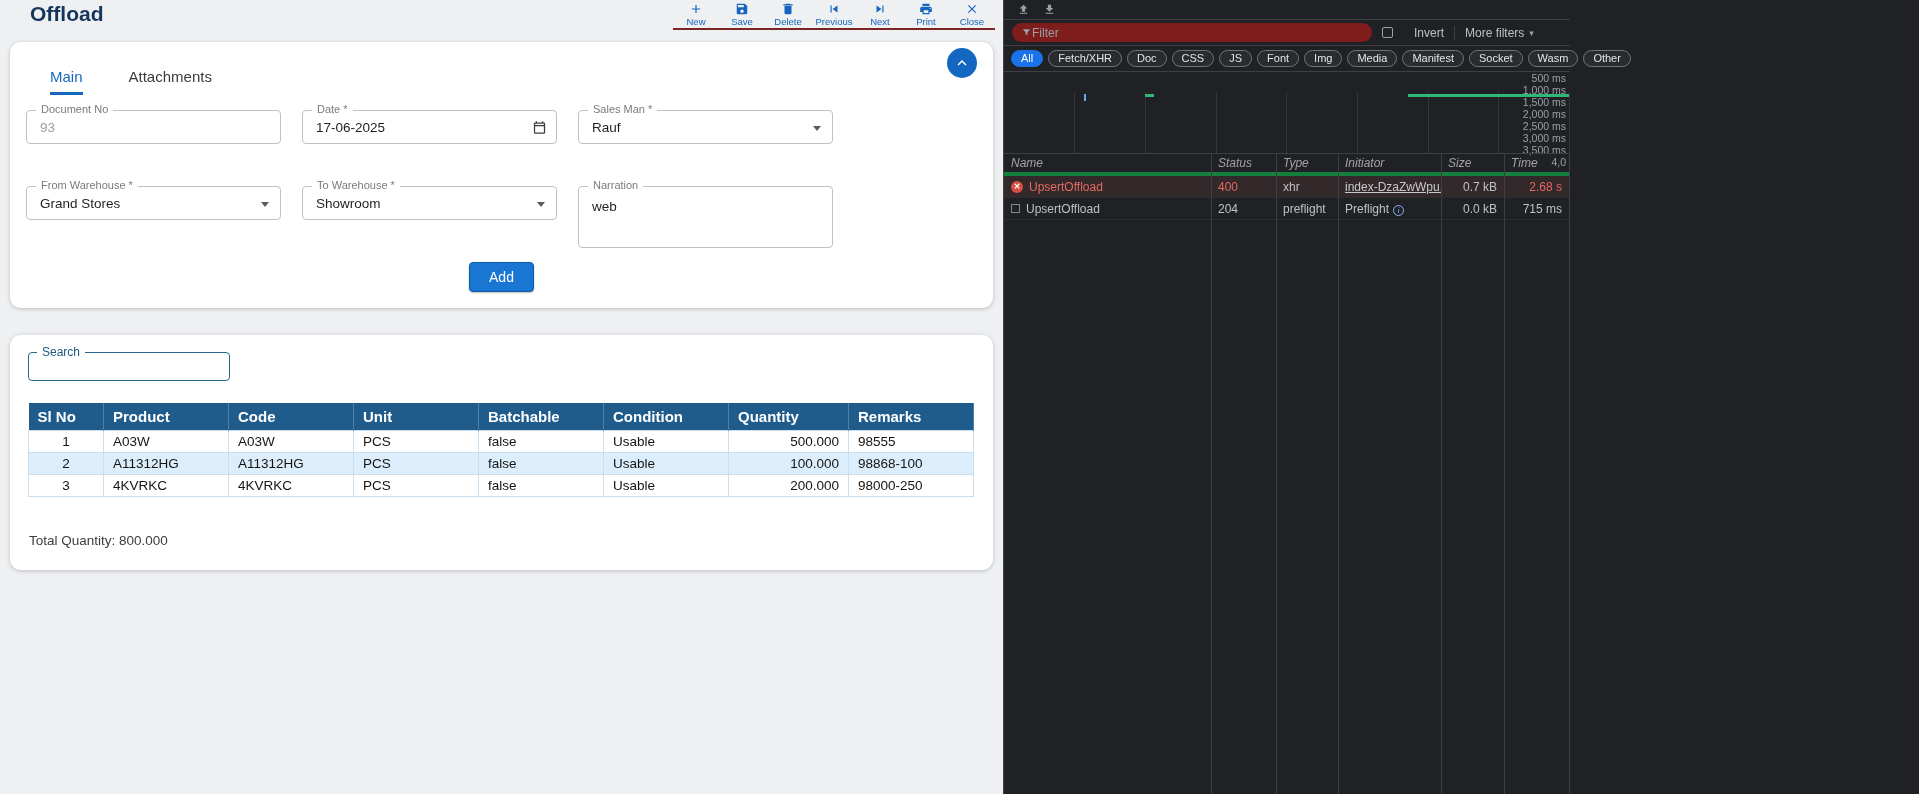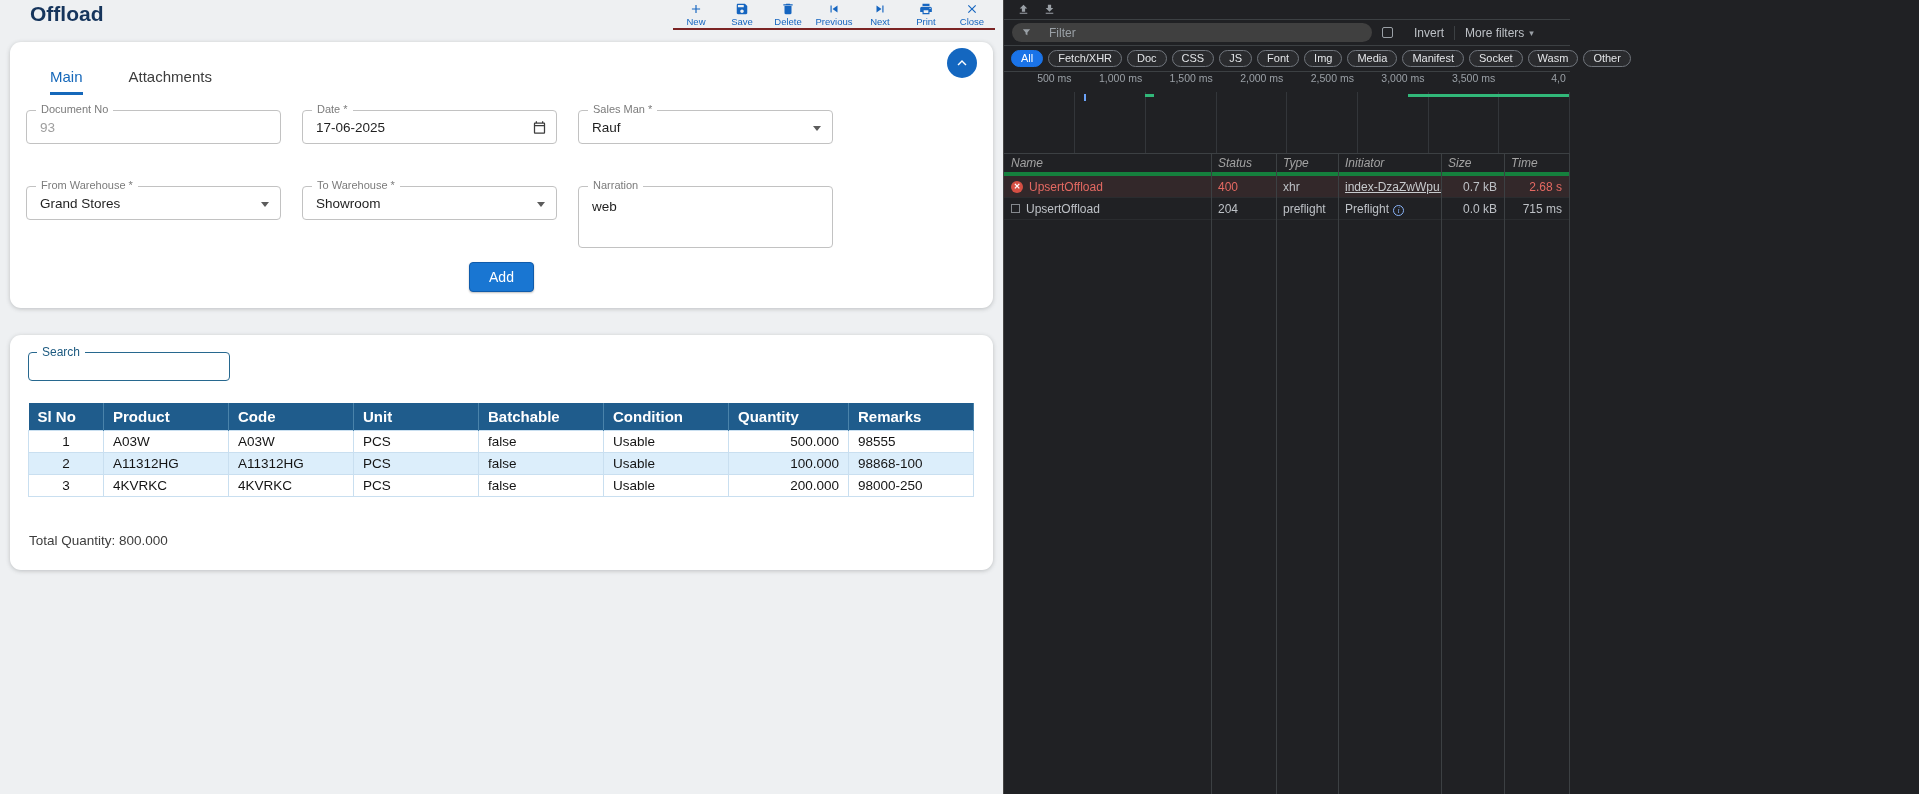--- a/index.html
+++ b/index.html
@@ -68,35 +68,35 @@
 
   
   .devtools { position:absolute; left:1003px; top:0; width:916px; height:794px; background:#202124; color:#bdc1c6;
     font-size:12px; border-left:1px solid #454545; }
 
   .dt-icons { width:566px; height:20px; display:flex; align-items:center; gap:13px; padding-left:13px;
     color:#9aa0a6; border-bottom:1px solid #3c4043; }
   .dt-icons svg { width:13px; height:13px; cursor:pointer; }
 
   .dt-filterbar { width:566px; height:26px; display:flex; align-items:center; gap:10px; padding:0 8px; border-bottom:1px solid #3c4043; }
-  .filter-pill { width:360px; height:19px; background:#404040; border-radius:10px; display:flex; align-items:center;
-    gap:17px; padding:0 9px; color:#9aa0a6; cursor:text; }
+  .filter-pill { width:360px; height:19px; background:#7f1d1d; border-radius:10px; display:flex; align-items:center;
+    gap:0; padding:0 9px; color:#9aa0a6; cursor:text; }
   .filter-pill svg { width:11px; height:11px; flex:none; }
   .invert-group { display:flex; align-items:center; gap:21px; cursor:pointer; color:#bdc1c6; }
   .dt-checkbox { width:11px; height:11px; border:1px solid #9aa0a6; border-radius:2px; }
   .vsep { width:1px; height:14px; background:#3c4043; }
   .more-filters { display:flex; align-items:center; gap:5px; cursor:pointer; color:#bdc1c6; }
   .mf-caret { font-size:9px; color:#9aa0a6; }
 
   .dt-chips { width:566px; height:26px; display:flex; align-items:center; gap:5px; padding:0 7px; border-bottom:1px solid #3c4043; }
   .chip { height:17px; line-height:15px; padding:0 9px; border:1px solid #70757c; border-radius:10px; font-size:11px;
     color:#e3e5e8; background:#2a2b2e; cursor:pointer; white-space:nowrap; }
   .chip.selected { background:#1a73e8; border-color:#1a73e8; color:#fff; }
 
-  .dt-ruler { width:565px; height:20px; display:flex; align-items:flex-start; }
+  .dt-ruler { width:565px; height:20px; display:flex; align-items:flex-end;flex-direction:column; }
   .dt-ruler span { display:block; width:70.6px; flex:none; text-align:right; padding-right:3px; font-size:10.5px; color:#9aa0a6; }
 
   .dt-overview { width:566px; height:62px; position:relative; border-bottom:1px solid #3c4043; }
   .ov-line { position:absolute; top:0; bottom:0; width:1px; background:#33363a; }
   .ov-mark-blue     { position:absolute; left:80px;  top:2px; width:2px;   height:7px; background:#6ba2f8; }
   .ov-mark-green-sm { position:absolute; left:141px; top:2px; width:9px;   height:3px; background:#31b879; }
   .ov-mark-green-lg { position:absolute; left:404px; top:2px; width:161px; height:3px; background:#31b879; }
 
   .dt-table { position:relative; width:916px; height:640px; }
   .col-line { position:absolute; top:0; bottom:0; width:1px; background:#3c4043; z-index:2; }

